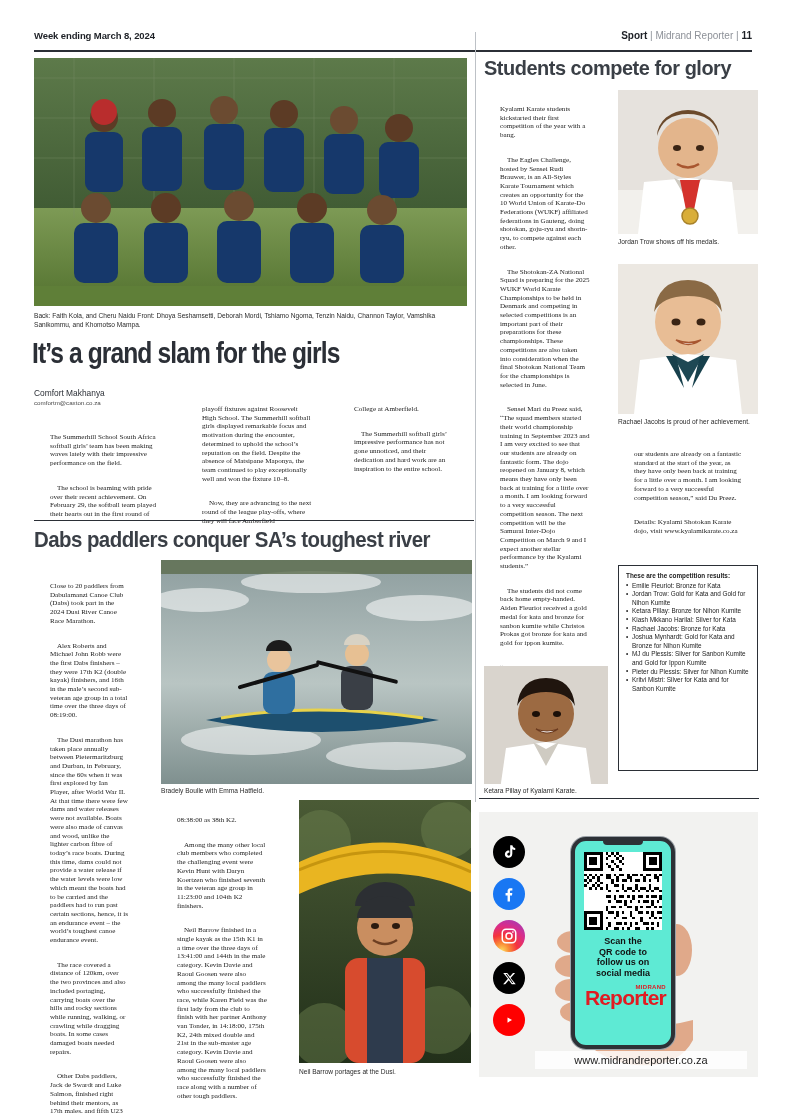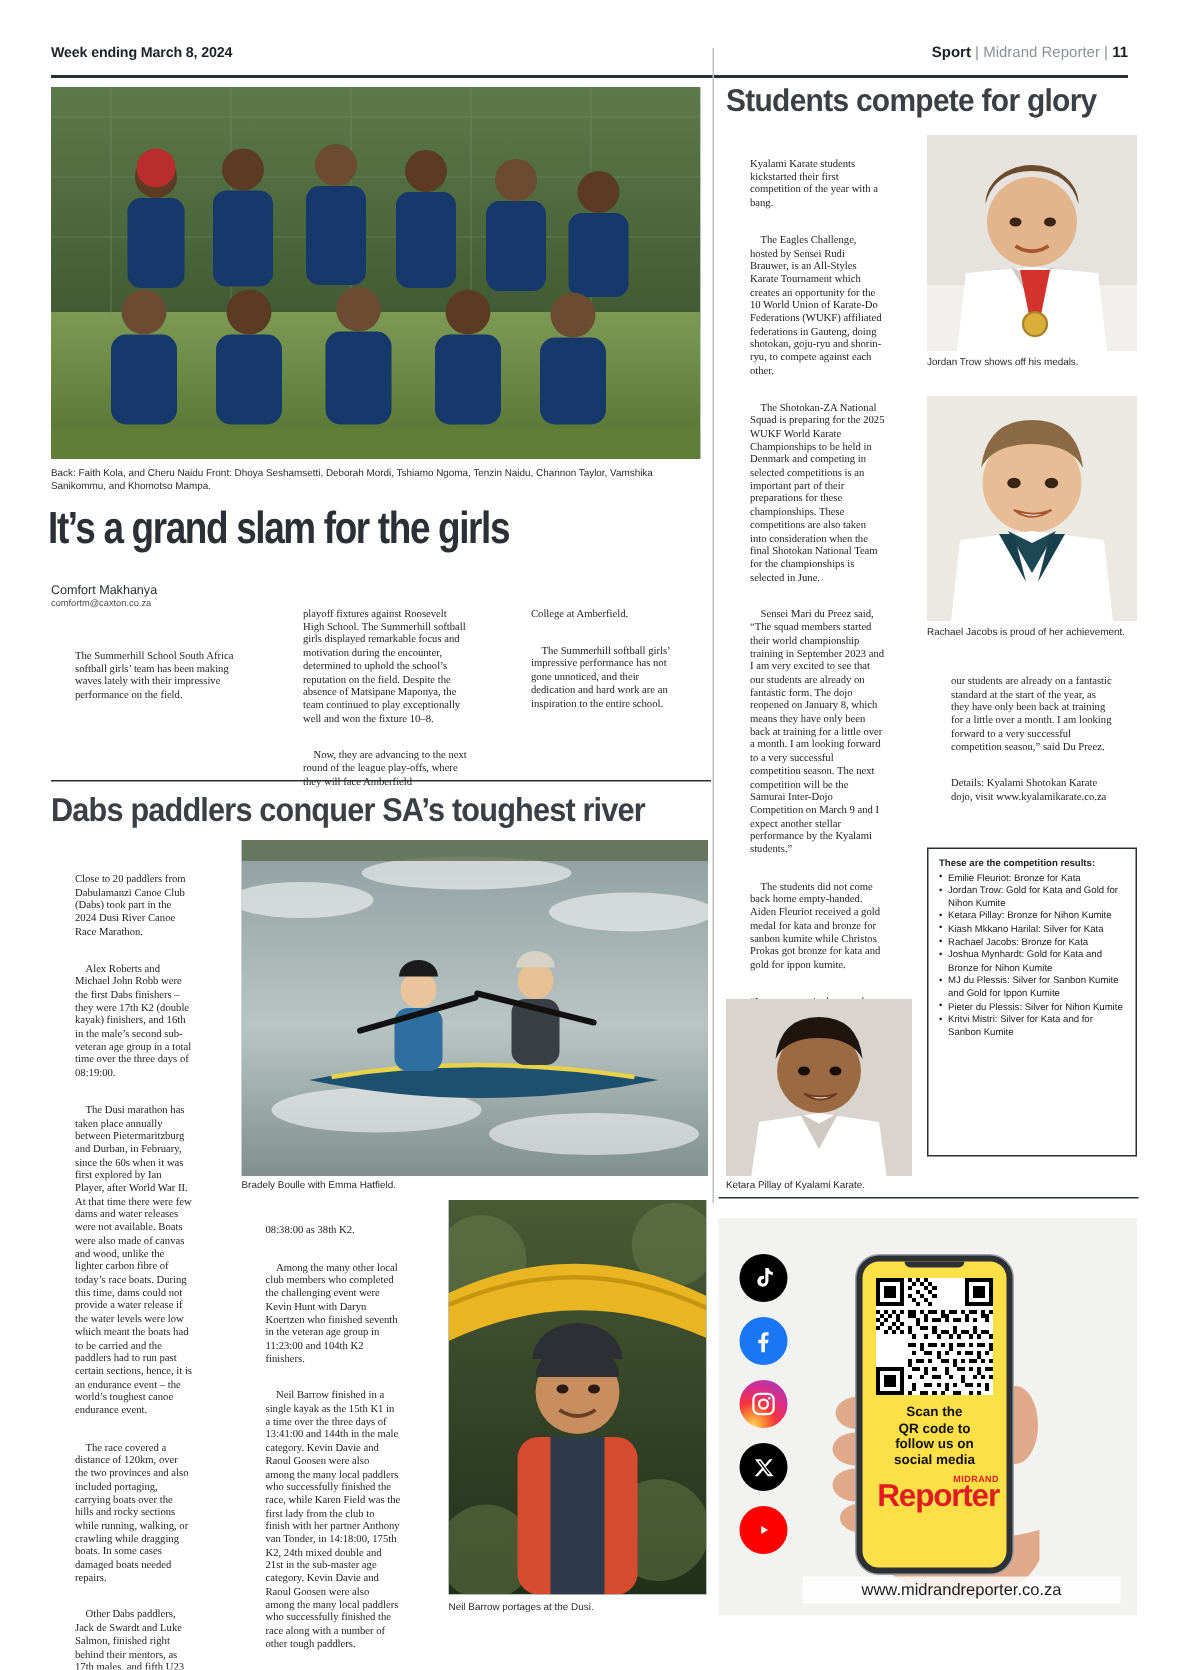--- a/index.html
+++ b/index.html
@@ -131,21 +131,21 @@
          display:flex; align-items:center; justify-content:center; }
   .soc svg { display:block; }
   #soc-tiktok   { top: 24px;  background:#000; }
   #soc-facebook { top: 66px;  background:#1977f3; }
   #soc-instagram{ top: 108px; background: radial-gradient(circle at 28% 95%, #fdd85d 0%, #fa8e37 18%, #f5353b 40%, #d92d8b 65%, #8f42c7 100%); }
   #soc-x        { top: 150px; background:#000; }
   #soc-youtube  { top: 192px; background:#ff0000; }
 
   #phone {
     position: absolute; left: 92px; top: 25px; width: 104px; height: 212px;
-    background: #fde047; border: 4px solid #2d3136; border-radius: 15px;
+    background: #5eead4; border: 4px solid #2d3136; border-radius: 15px;
     box-shadow: 0 0 0 1px #9aa0a6;
     display:flex; flex-direction:column; align-items:center;
   }
   #phone .notch {
     width: 40px; height: 4px; background: #2d3136; border-radius: 0 0 4px 4px; margin-bottom:4px;
   }
   #qr { width: 78px; height: 78px; margin-top: 3px; }
   #phone .scan {
     font-family: "Liberation Sans", sans-serif; font-weight:bold;
     font-size: 9px; line-height: 10.5px; color:#111; text-align:center; margin-top:6px;
@@ -259,20 +259,21 @@
 
   <h1 id="hl-grandslam">It’s a grand slam for the girls</h1>
 
   <div id="byline">
     <div class="name">Comfort Makhanya</div>
     <div class="mail">comfortm@caxton.co.za</div>
   </div>
 
   <div class="body-col" id="a1c1">
     <p class="first">The Summerhill School South Africa softball girls’ team has been making waves lately with their impressive performance on the field.</p>
+    <p>The school is beaming with pride over their recent achievement. On February 29, the softball team played their hearts out in the first round of</p>
   </div>
   <div class="body-col" id="a1c2">
     <p class="first">playoff fixtures against Roosevelt High School. The Summerhill softball girls displayed remarkable focus and motivation during the encounter, determined to uphold the school’s reputation on the field. Despite the absence of Matsipane Maponya, the team continued to play exceptionally well and won the fixture 10–8.</p>
     <p>Now, they are advancing to the next round of the league play-offs, where they will face Amberfield</p>
   </div>
   <div class="body-col" id="a1c3">
     <p class="first">College at Amberfield.</p>
     <p>The Summerhill softball girls’ impressive performance has not gone unnoticed, and their dedication and hard work are an inspiration to the entire school.</p>
   </div>
 

